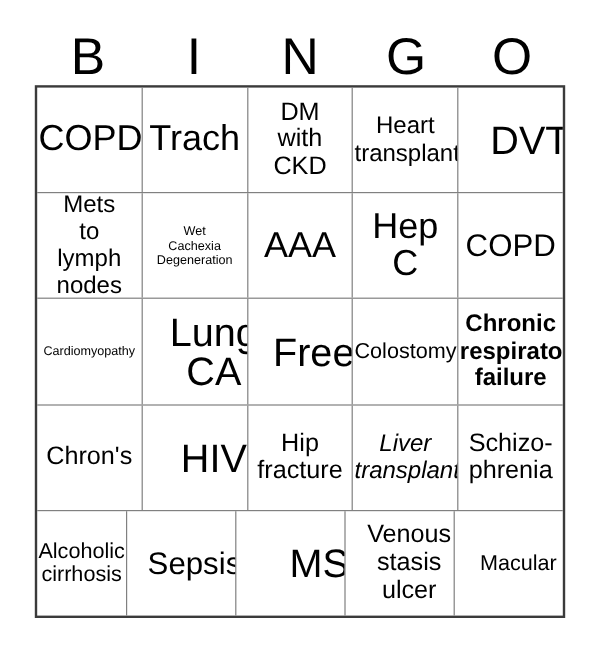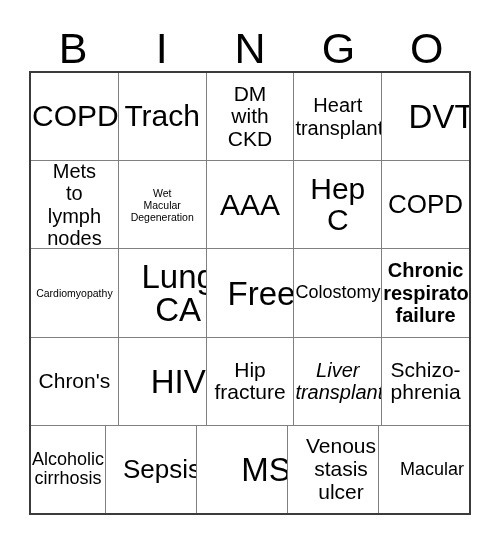--- a/index.html
+++ b/index.html
@@ -150,21 +150,21 @@
 
     <div class="bingo-row" style="border-bottom-color: rgb(128, 128, 128);">
       <div class="bingo-cell" style="border-right-color: rgb(128, 128, 128);">
         <span class="cell-text fs-sm">Mets
 to
 lymph
 nodes</span>
       </div>
       <div class="bingo-cell" style="border-right-color: rgb(128, 128, 128);">
         <span class="cell-text fs-xs">Wet
-Macular
+Cachexia
 Degeneration</span>
       </div>
       <div class="bingo-cell" style="border-right-color: rgb(128, 128, 128);">
         <span class="cell-text fs-2xl">AAA</span>
       </div>
       <div class="bingo-cell" style="border-right-color: rgb(128, 128, 128);">
         <span class="cell-text fs-2xl">Hep
 C</span>
       </div>
       <div class="bingo-cell" style="border-right-color: rgb(128, 128, 128);">

